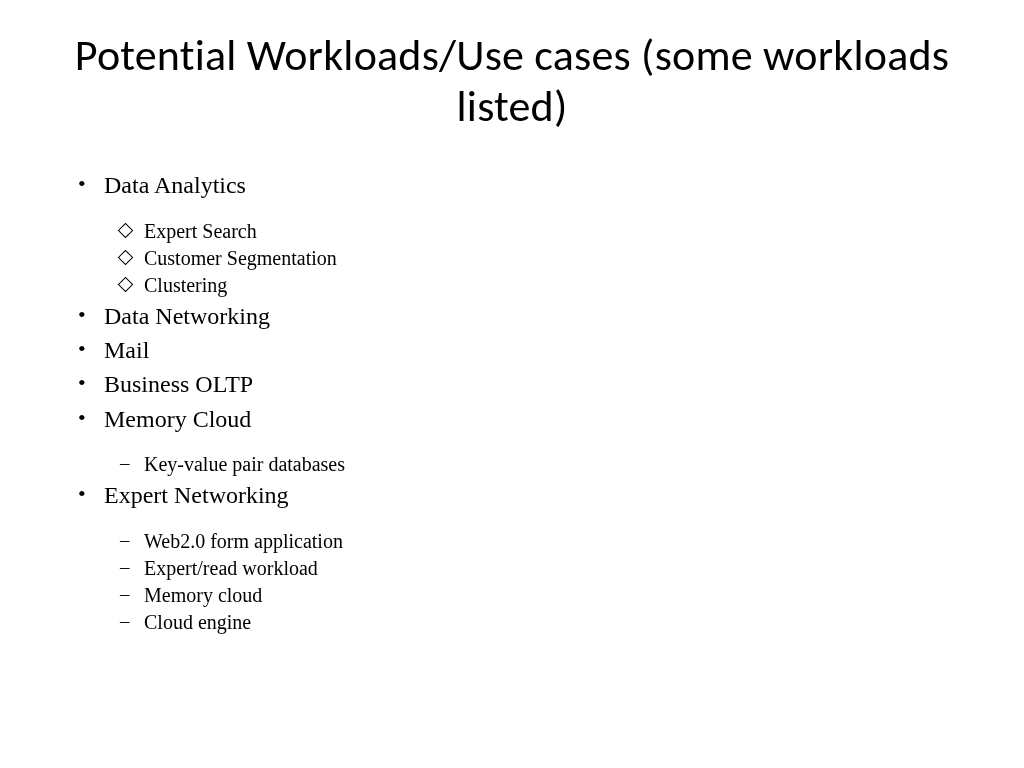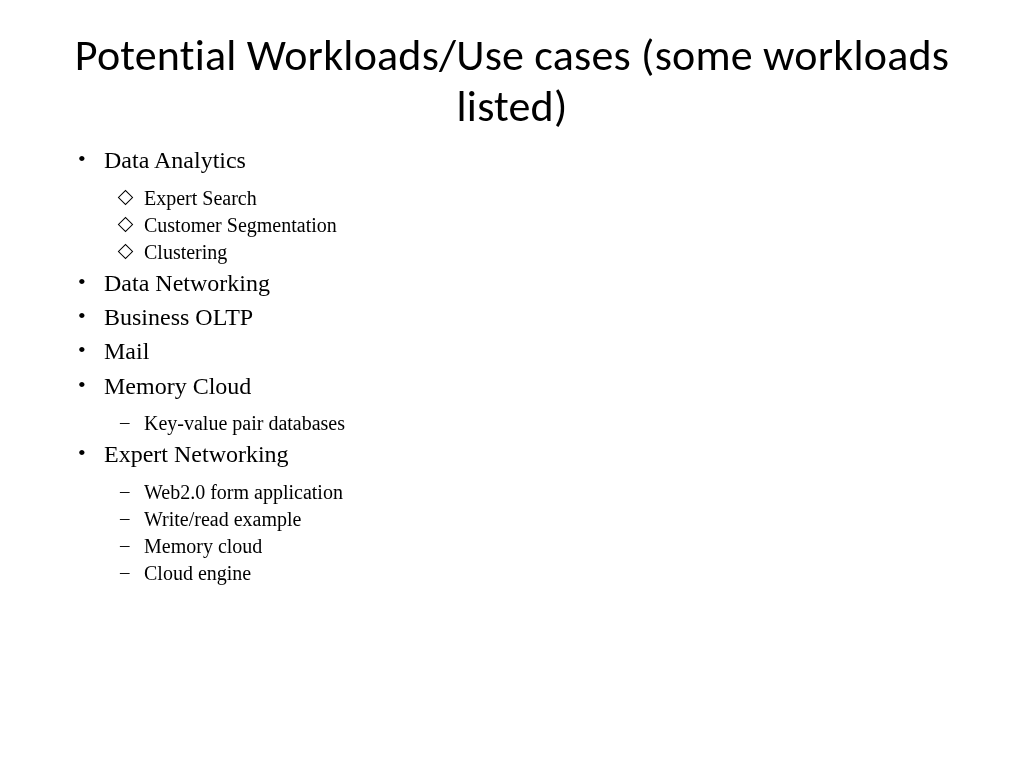--- a/index.html
+++ b/index.html
@@ -12,21 +12,21 @@
       overflow: hidden;
     }
     .slide {
       padding: 30px 60px 40px 60px;
     }
     .title {
       font-size: 44px;
       font-weight: 400;
       text-align: center;
       line-height: 1.15;
-      margin-bottom: 13px;
+      margin-bottom: 38px;
       letter-spacing: 0.2px;
     }
     ul.level1 {
       list-style: none;
       padding-left: 44px;
     }
     ul.level1 > li {
       position: relative;
       font-size: 24px;
       line-height: 1.35;
@@ -36,21 +36,21 @@
     ul.level1 > li::before {
       content: "•";
       position: absolute;
       left: -26px;
       top: 0;
       font-size: 22px;
     }
     ul.level2 {
       list-style: none;
       padding-left: 40px;
-      margin-top: 8px;
+      margin-top: 16px;
       margin-bottom: 2px;
     }
     ul.level2 > li {
       position: relative;
       font-size: 20px;
       line-height: 1.3;
       margin-bottom: 1px;
     }
     ul.level2 > li.diamond::before {
       content: "";
@@ -76,25 +76,25 @@
 
 <div class="slide">
   <h1 class="title">Potential Workloads/Use cases (some workloads listed)</h1>
   <ul class="level1" id="main-list">
       <li><span>Data Analytics</span><ul class="level2">
           <li class="diamond">Expert Search</li>
           <li class="diamond">Customer Segmentation</li>
           <li class="diamond">Clustering</li>
         </ul></li>
       <li><span>Data Networking</span></li>
+      <li><span>Mail</span></li>
       <li><span>Business OLTP</span></li>
-      <li><span>Mail</span></li>
       <li><span>Memory Cloud</span><ul class="level2">
           <li class="dash">Key-value pair databases</li>
         </ul></li>
       <li><span>Expert Networking</span><ul class="level2">
           <li class="dash">Web2.0 form application</li>
-          <li class="dash">Write/read example</li>
+          <li class="dash">Expert/read workload</li>
           <li class="dash">Memory cloud</li>
           <li class="dash">Cloud engine</li>
         </ul></li>
     </ul>
 </div>
 
 </body></html>

